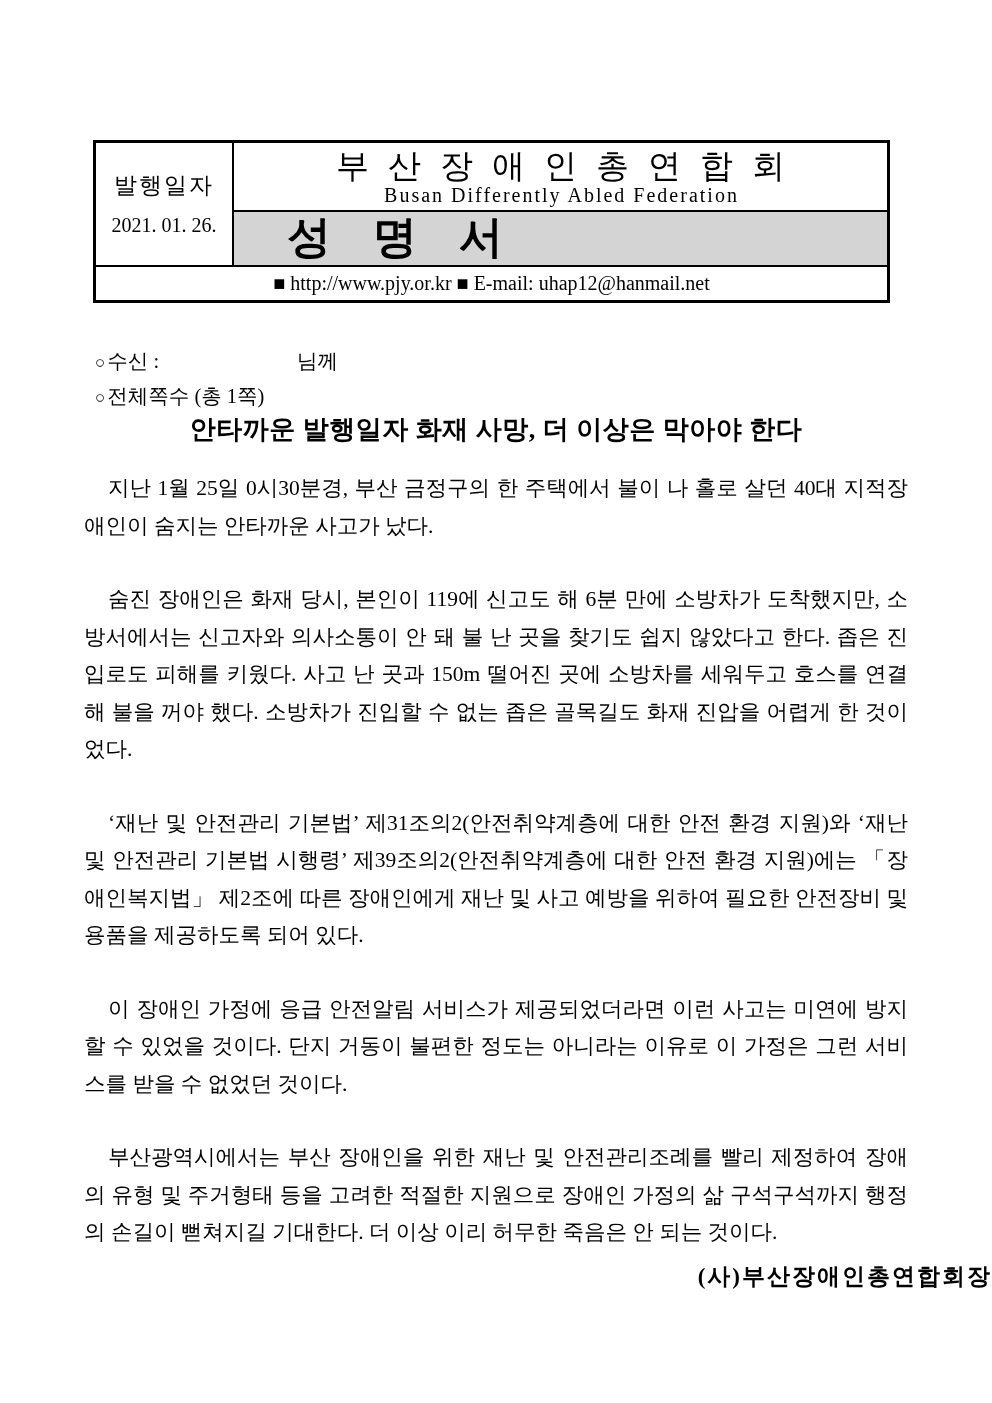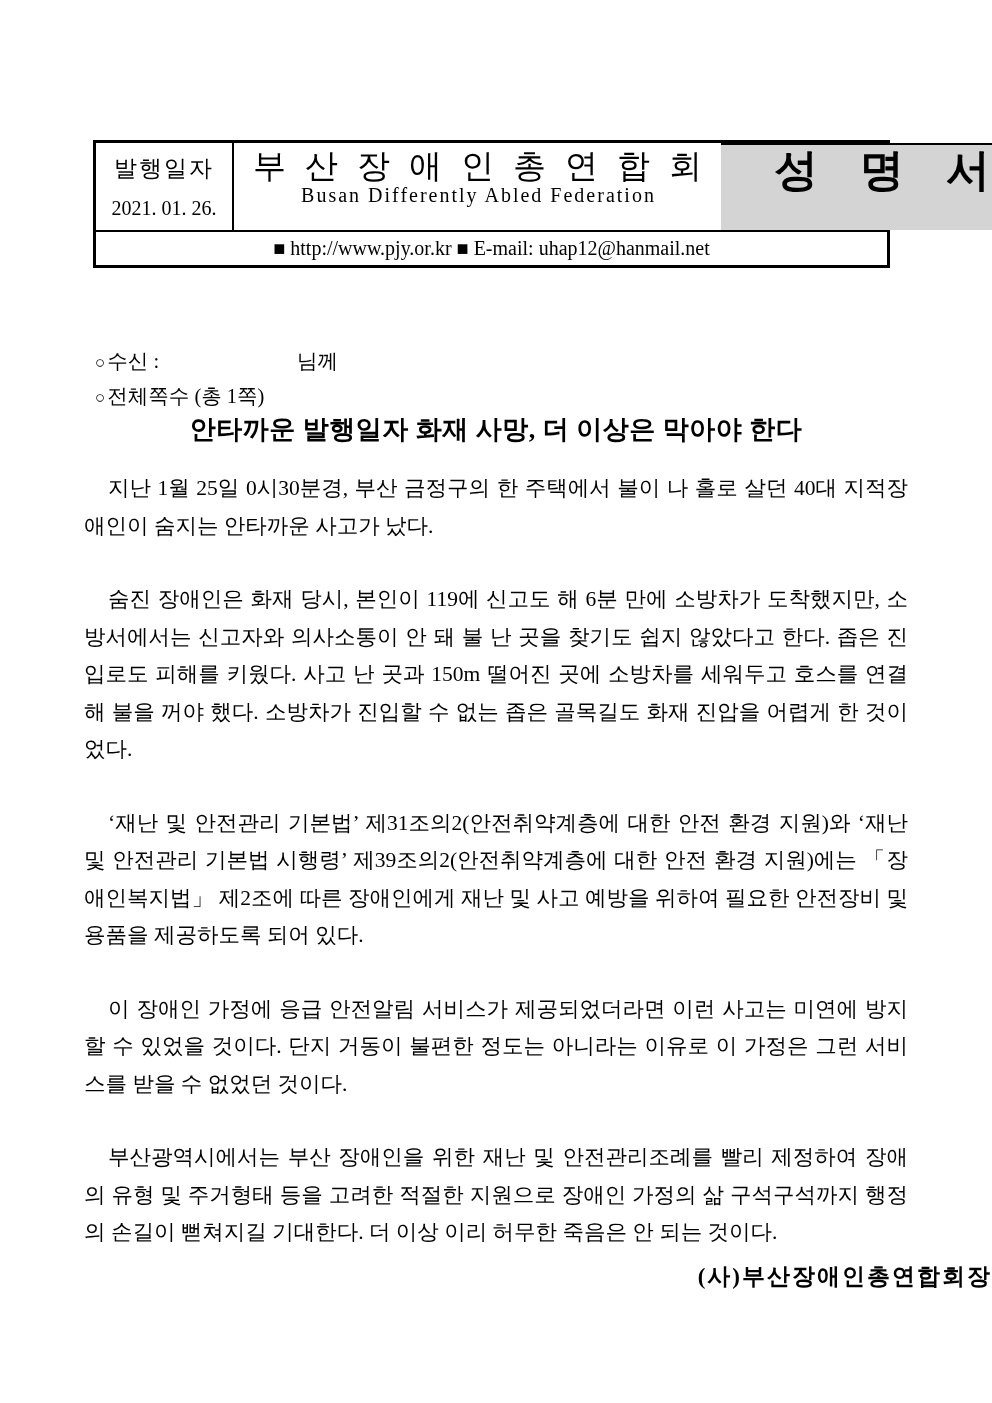--- a/index.html
+++ b/index.html
@@ -35,21 +35,21 @@
     display: flex;
     flex-direction: column;
     align-items: center;
     justify-content: center;
     gap: 13px;
     padding: 10px 2px;
     box-sizing: border-box;
   }
   .lh-issue-label { font-size: 23px; letter-spacing: 2px; white-space: nowrap; }
   .lh-issue-date  { font-size: 20px; white-space: nowrap; }
-  .lh-right { flex: 1; display: flex; flex-direction: row; min-width: 0; }
+  .lh-right { flex: 1; display: flex; flex-direction: column; min-width: 0; }
   .lh-org {
     text-align: center;
     padding: 5px 0 3px 0;
   }
   .lh-org-ko {
     font-size: 33px;
     letter-spacing: 19px;
     text-indent: 19px;
     line-height: 1.1;
     white-space: nowrap;

